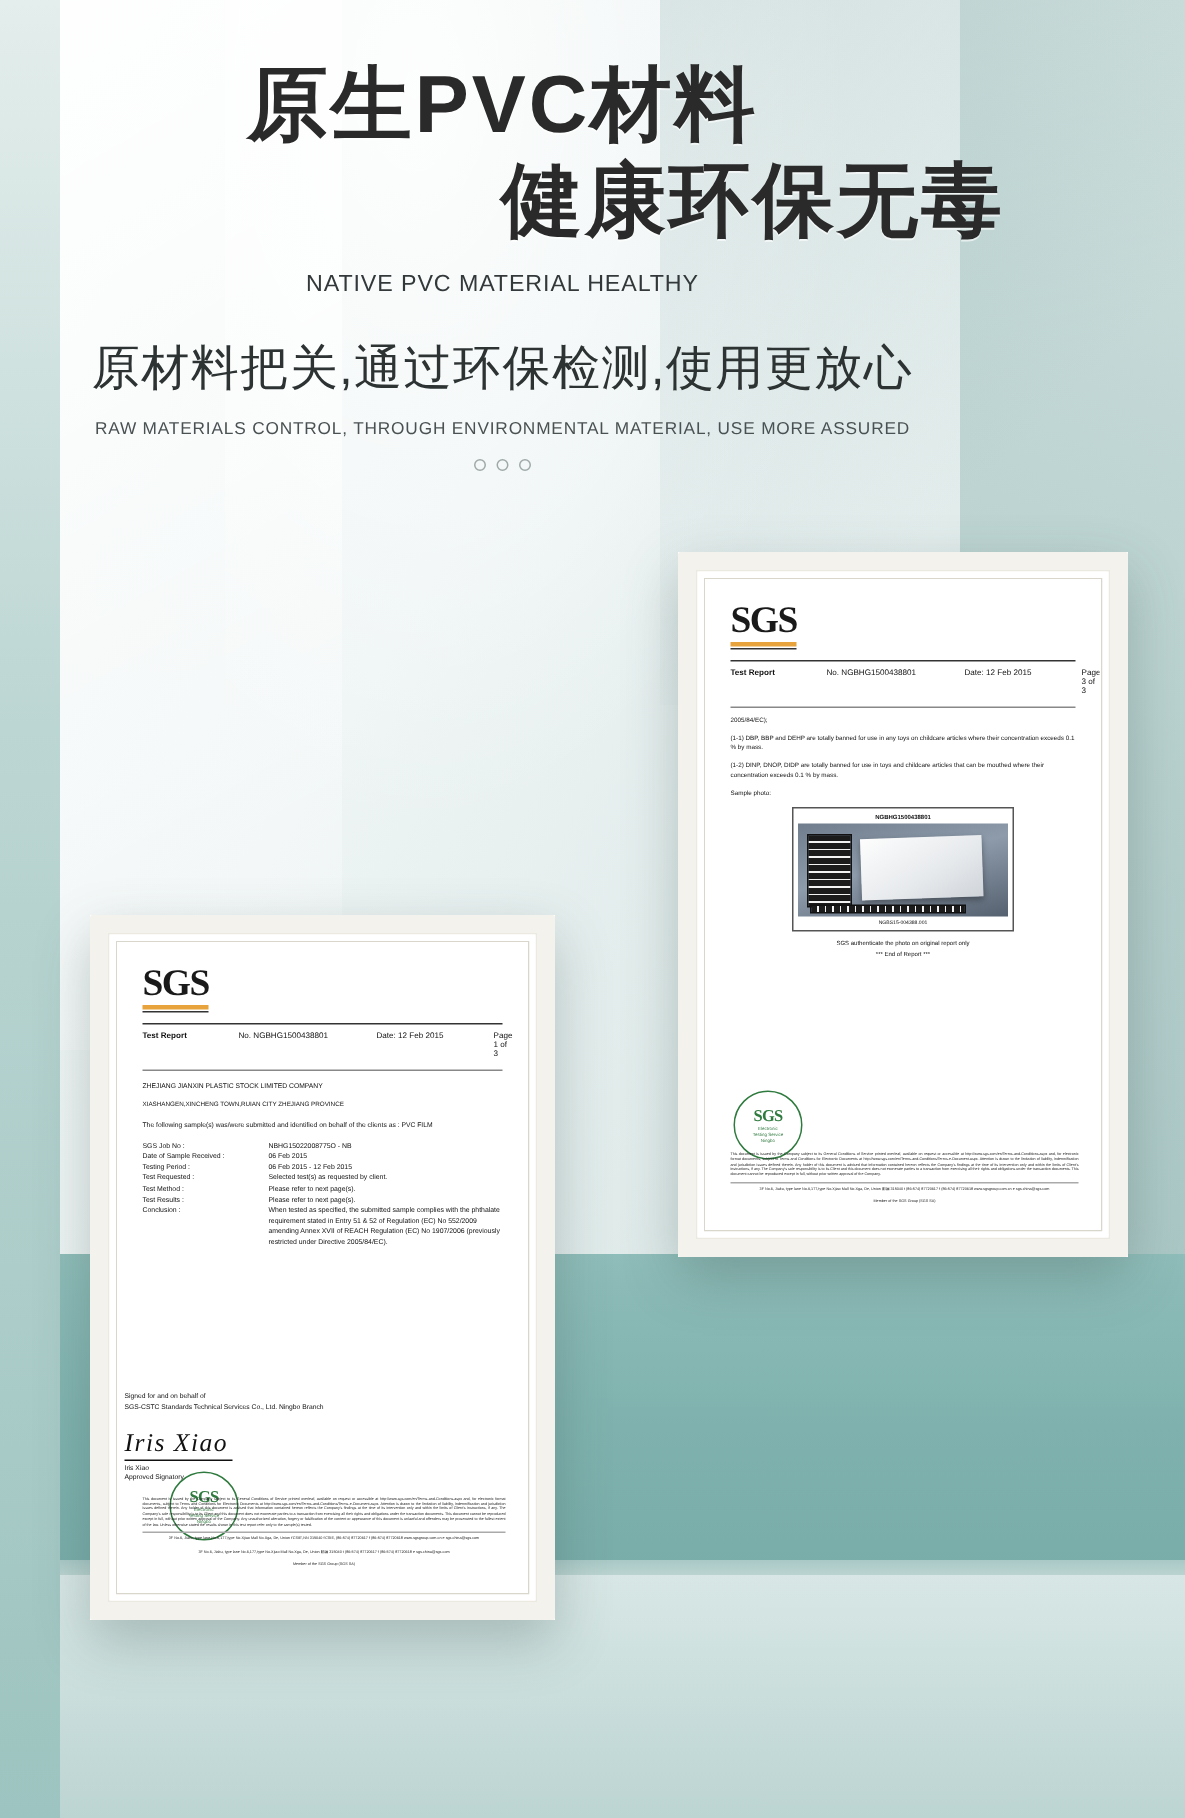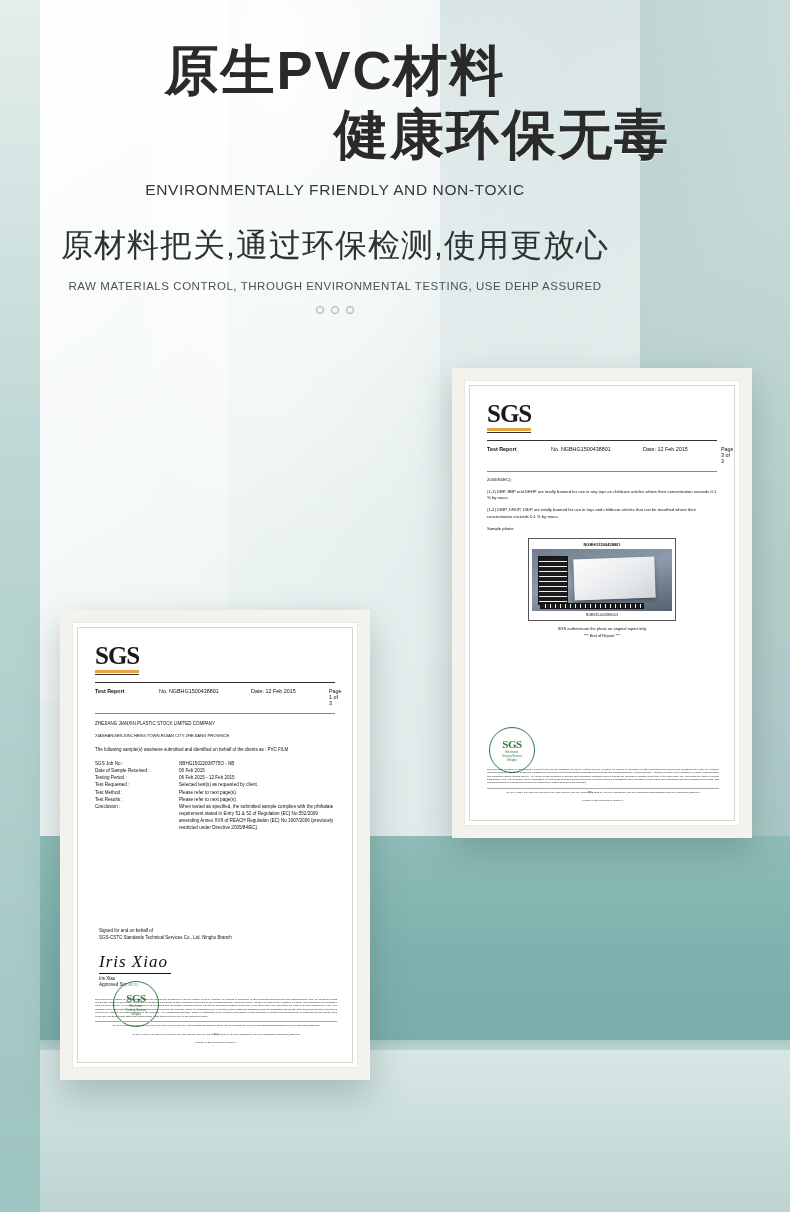--- a/index.html
+++ b/index.html
@@ -210,21 +210,21 @@
     font-weight: bold;
   }
   .title-row .t { flex: 0 0 64px; }
   .title-row .no { flex: 0 0 92px; font-weight: normal; }
   .title-row .dt { flex: 0 0 78px; font-weight: normal; }
   .title-row .pg { flex: 1; text-align: left; font-weight: normal; }
 
   .para { font-size: 4.5px; line-height: 1.6; margin: 6px 0 0; }
   .para.small { font-size: 4.2px; }
 
-  .sig-block { position: absolute; left: 20px; bottom: 72px; width: 260px; }
+  .sig-block { position: absolute; left: 4px; bottom: 72px; width: 260px; }
   .sig-line { font-size: 4.5px; line-height: 1.5; }
   .sig-script {
     font-family: "Liberation Serif", serif;
     font-style: italic;
     font-size: 17px;
     letter-spacing: 1px;
     margin: 10px 0 0;
     color: #111;
   }
   .sig-rule { width: 72px; height: 1px; background: #111; margin: 1px 0 2px; }
@@ -333,23 +333,23 @@
   <div class="bg-diag-shadow"></div>
   <div class="bg-floor"></div>
   <div class="bg-step"></div>
   <div class="bg-floor-front"></div>
   <div class="bg-teal-band"></div>
 </div>
 
 <div class="headline">
   <div class="h-cn1">原生PVC材料</div>
   <div class="h-cn2">健康环保无毒</div>
-  <div class="h-en1">ENVIRONMENTALLY FRIENDLY AND NON-TOXIC</div>
+  <div class="h-en1">NATIVE PVC MATERIAL HEALTHY</div>
   <div class="h-cn3">原材料把关,通过环保检测,使用更放心</div>
-  <div class="h-en2">RAW MATERIALS CONTROL, THROUGH ENVIRONMENTAL TESTING, USE DEHP ASSURED</div>
+  <div class="h-en2">RAW MATERIALS CONTROL, THROUGH ENVIRONMENTAL MATERIAL, USE MORE ASSURED</div>
   <div class="dots">
     <span></span>
     <span></span>
     <span></span>
   </div>
 </div>
 
 <div class="frame" id="frame-right">
   <div class="frame-outer"></div>
   <div class="frame-bevel"></div>

